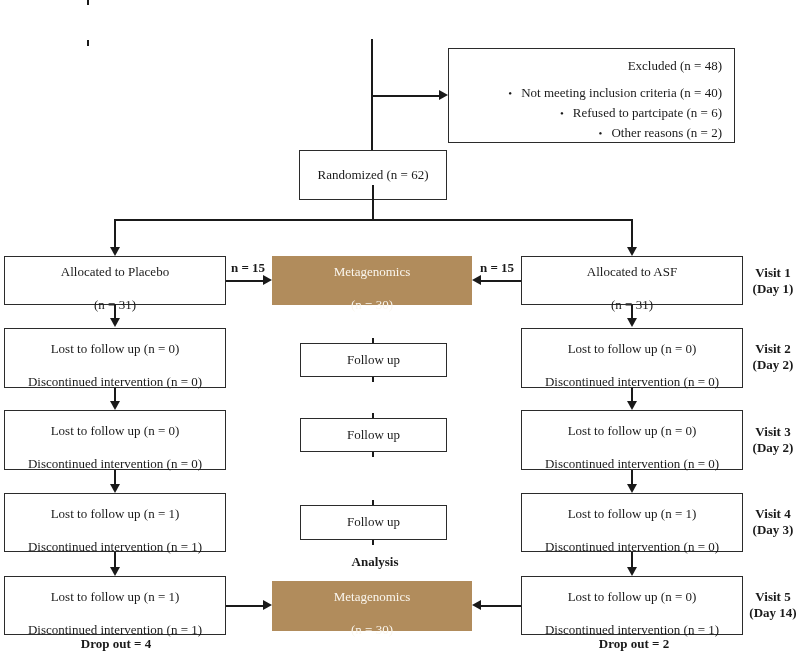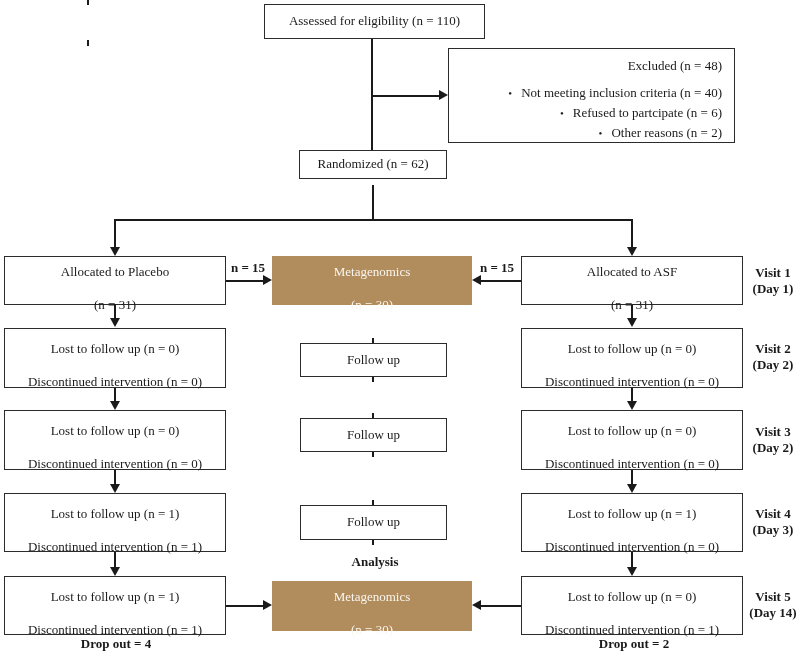--- a/index.html
+++ b/index.html
@@ -32,41 +32,38 @@
   .arr.left{border-top:5px solid transparent;border-bottom:5px solid transparent;border-right:9px solid var(--line,#1a1a1a);}
   .lbl{position:absolute;font-size:13px;text-align:center;}
   .bold{font-weight:bold;}
   .visit{line-height:16px;}
 </style>
 </head>
 <body>
 
 <div class="canvas">
 
-  <div class="box" style="left:264px;top:4px;width:221px;height:35px;">
-    <span>Assessed for eligibility (n = 110)</span>
-  </div>
 
   <div class="box excluded" style="left:448px;top:48px;width:287px;height:95px;">
     <span class="exc-title">Excluded (n = 48)</span>
     <span class="exc-bullet">
         <span class="dot">•</span>
         <span>Not meeting inclusion criteria (n = 40)</span>
       </span>
     <span class="exc-bullet">
         <span class="dot">•</span>
         <span>Refused to partcipate (n = 6)</span>
       </span>
     <span class="exc-bullet">
         <span class="dot">•</span>
         <span>Other reasons (n = 2)</span>
       </span>
   </div>
 
-  <div class="box" style="left:299px;top:150px;width:148px;height:29px;">
+  <div class="box" style="left:299px;top:150px;width:148px;height:50px;">
     <span>Randomized (n = 62)</span>
   </div>
 
   <div class="box" style="left:4px;top:256px;width:222px;height:49px;">
     <span class="l1">Allocated to Placebo</span>
     <span class="l2">(n = 31)</span>
   </div>
   <div class="box brown" style="left:272px;top:256px;width:200px;height:49px;">
     <span class="l1">Metagenomics</span>
     <span class="l2">(n = 30)</span>

